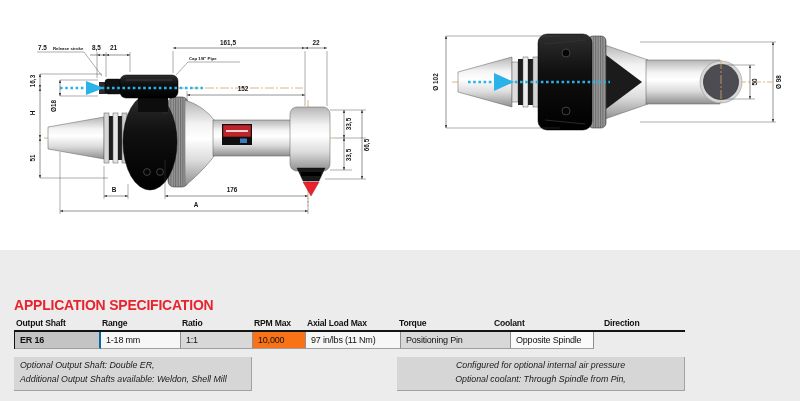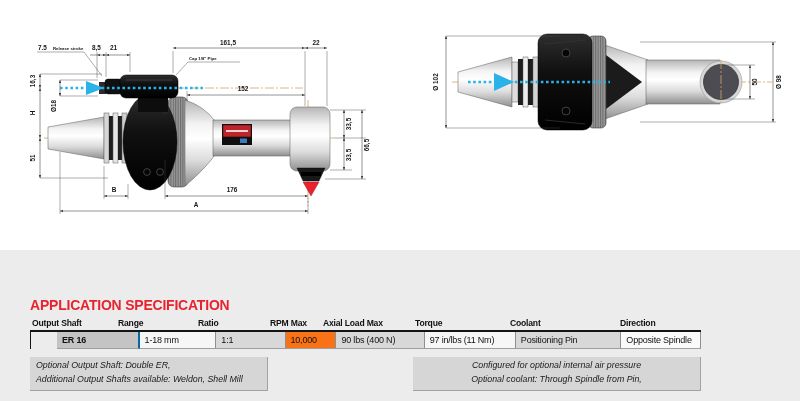--- a/index.html
+++ b/index.html
@@ -13,33 +13,33 @@
   
   .dim  { stroke:#3a3a3a; stroke-width:0.55; fill:none; }
   .ext  { stroke:#4a4a4a; stroke-width:0.45; fill:none; }
   .dimtxt { font-size:6.4px; fill:#161616; font-weight:bold; }
   .dimtxt-sm { font-size:4.3px; fill:#161616; font-weight:bold; }
   .cl   { stroke:#d3a36a; stroke-width:0.8; stroke-dasharray:9 2 2 2; fill:none; }
   .coolant { stroke:#2bb2e8; stroke-width:2.6; stroke-dasharray:2.6 2.6; fill:none; }
   .outline { stroke:#5a5a5a; stroke-width:0.5; }
 
   
-  .spec { position:absolute; left:30px; top:296px; width:671px; }
+  .spec { position:absolute; left:14px; top:296px; width:671px; }
   .spec-title { color:#e8232e; font-size:15px; font-weight:bold; letter-spacing:-0.2px;
                 transform:scaleX(0.93); transform-origin:left; white-space:nowrap; }
   .header-row { display:flex; font-size:8.6px; font-weight:bold; color:#111;
                 height:13px; align-items:flex-end; margin-top:2px; padding-bottom:2px; }
   .header-row .hc { padding-left:2px; box-sizing:border-box; letter-spacing:-0.2px; }
   .data-row { display:flex; border-top:2.5px solid #141414; border-left:1.5px solid #141414; }
   .cell { box-sizing:border-box; font-size:9px; height:17px; line-height:16px; padding-left:5px;
           border-right:1px solid #8f8f8f; border-bottom:1px solid #9f9f9f; color:#111;
           white-space:nowrap; overflow:hidden; letter-spacing:-0.2px; }
   .c0 { width:86px; } .c1 { width:80px; } .c2 { width:72px; } .c3 { width:53px; }
   .c4 { width:92px; } .c5 { width:95px; } .c6 { width:110px; } .c7 { width:83px; }
-  .cell.b0 { background:#c4c4c4; font-weight:bold; border-right:2px solid #0369a1;margin-left:26px; }
+  .cell.b0 { background:#c4c4c4; font-weight:bold; border-right:2px solid #0369a1; }
   .cell.b1 { background:#f6f6f6; } .cell.b2 { background:#d8d8d8; } .cell.b3 { background:#f97316; }
   .cell.b4 { background:#d8d8d8; } .cell.b5 { background:#f6f6f6; } .cell.b6 { background:#d8d8d8; }
   .cell.b7 { background:#fafafa; }
   .notes { display:flex; align-items:flex-start;margin-top:8px; }
   .note-box { background:#d6d6d6; border-right:1.5px solid #a2a2a2; border-bottom:1.5px solid #a2a2a2;
               font-style:italic; font-size:8.8px; color:#1a1a1a; padding:2px 6px 4px 6px;
               line-height:1.55; box-sizing:border-box; }
   .note-left  { width:238px; }
   .note-right { width:288px; margin-left:145px; text-align:center; }
 </style>
@@ -256,21 +256,20 @@
     <div class="hc c5">Torque</div>
     <div class="hc c6">Coolant</div>
     <div class="hc c7">Direction</div>
   </div>
 
   <div class="data-row">
     <div class="cell c0 b0">ER 16</div>
     <div class="cell c1 b1">1-18 mm</div>
     <div class="cell c2 b2">1:1</div>
     <div class="cell c3 b3">10,000</div>
-    <div class="cell c4 b4">90 lbs (400 N)</div>
     <div class="cell c5 b5">97 in/lbs (11 Nm)</div>
     <div class="cell c6 b6">Positioning Pin</div>
     <div class="cell c7 b7">Opposite Spindle</div>
   </div>
 
   <div class="notes">
     <div class="note-box note-left">
       <div>Optional Output Shaft: Double ER,</div>
       <div>Additional Output Shafts available:  Weldon,  Shell Mill</div>
     </div>

